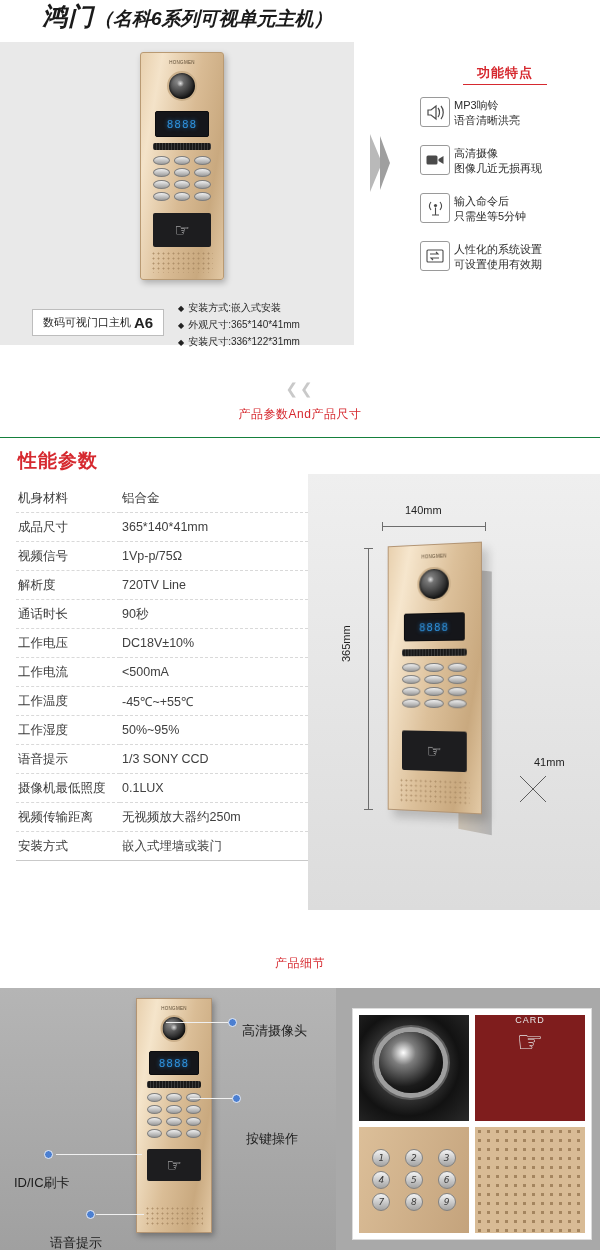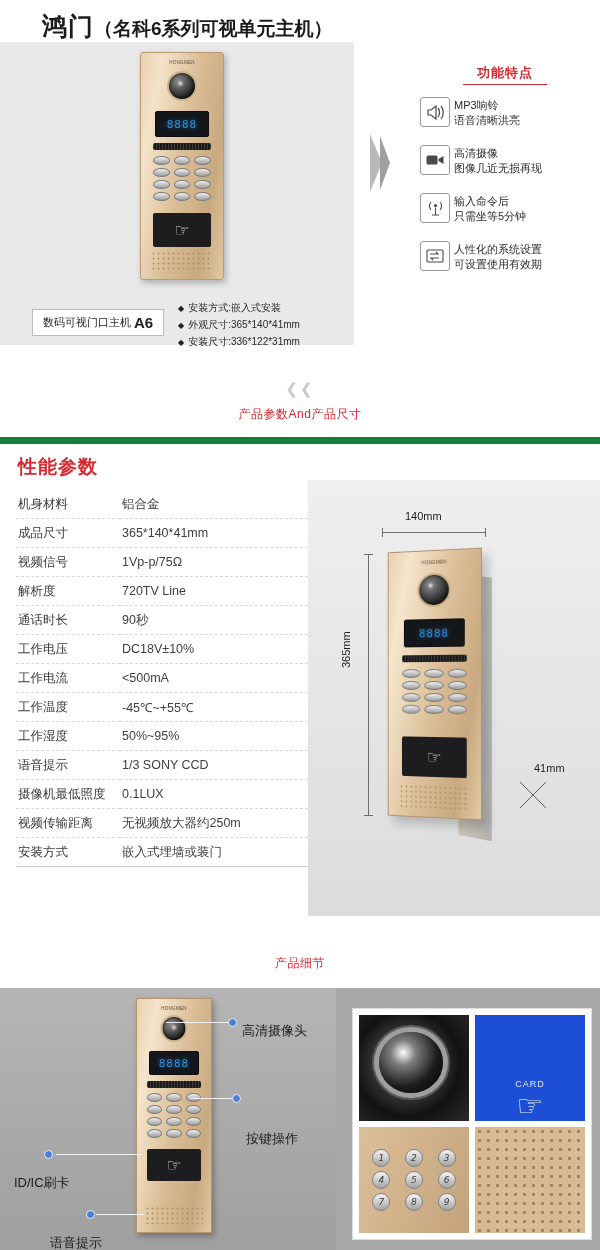--- a/index.html
+++ b/index.html
@@ -15,26 +15,27 @@
 
   
   .hero {
     position: relative;
     height: 368px;
     background: #ffffff;
     overflow: hidden;
   }
   .hero-title {
     position: absolute;
-    left: 42px; top: 10px;
+    left: 42px; top: 0;
     font-size: 19px;
     font-weight: bold;
     letter-spacing: 0px;
     color: #1a1a1a;
     white-space: nowrap;
+    font-style: italic;
   }
   .hero-title .brand {
     font-size: 25px;
     font-weight: bold;
     color: #1a1a1a;
     letter-spacing: 1px;
   }
   .hero-grey {
     position: absolute;
     left: 0; top: 0;
@@ -203,21 +204,21 @@
   .sec-caption {
     text-align:center; color:#d6292f;
     font-size: 12px; letter-spacing: .5px;
   }
 
   
   .params-sec {
     position: relative;
     height: 520px;
     background: #fff;
-    border-top: 7px solid #15803d;
+    border-top: 1px solid #15803d;
   }
   .params-head {
     color:#d6292f; font-size: 19px; font-weight: bold;
     position:absolute; left: 18px; top: 10px;
     letter-spacing: 1px;
   }
   table.params {
     position:absolute; left: 16px; top: 46px;
     width: 292px; border-collapse: collapse;
   }
@@ -314,21 +315,21 @@
     gap: 6px;
   }
   .pic { position:relative; overflow:hidden; background:#111; }
   .pic.cam { background: radial-gradient(circle at 44% 46%, #d8d8d8 0%, #8b8b8b 16%, #3a3a3a 36%, #121212 62%, #2a2a2a 100%); }
   .pic.cam::after {
     content:""; position:absolute; left:18%; top:16%; width:58%; height:58%;
     border-radius:50%;
     background: radial-gradient(circle at 38% 34%, #fff 0%, #7d7d7d 22%, #1b1b1b 60%, #000 100%);
     box-shadow: 0 0 0 5px #9e9e9e, 0 0 0 7px #5c5c5c;
   }
-  .pic.card { background:#1d4ed8; display:flex; flex-direction:column; align-items:center; justify-content:flex-end; color:#e6e6e6; }
+  .pic.card { background:#7f1d1d; display:flex; flex-direction:column; align-items:center; justify-content:flex-start; color:#e6e6e6; }
   .pic.card .lbl { font-size: 9px; letter-spacing:1px; margin-bottom:2px; }
   .pic.card .hand { font-size: 30px; line-height:1; }
   .pic.keys { background: linear-gradient(110deg,#dcbf99,#c4a37c); display:grid; grid-template-columns:repeat(3,1fr); align-content:center; justify-items:center; gap:4px; padding:6px 8px; }
   .pic.keys i {
     width: 18px; height:18px; border-radius:50%;
     background: linear-gradient(180deg,#f4f4f4,#a3a3a3);
     border:1px solid #828282;
     font-size: 9px; color:#3b3b3b;
     display:flex; align-items:center; justify-content:center;
     font-family:"DejaVu Sans", sans-serif;

